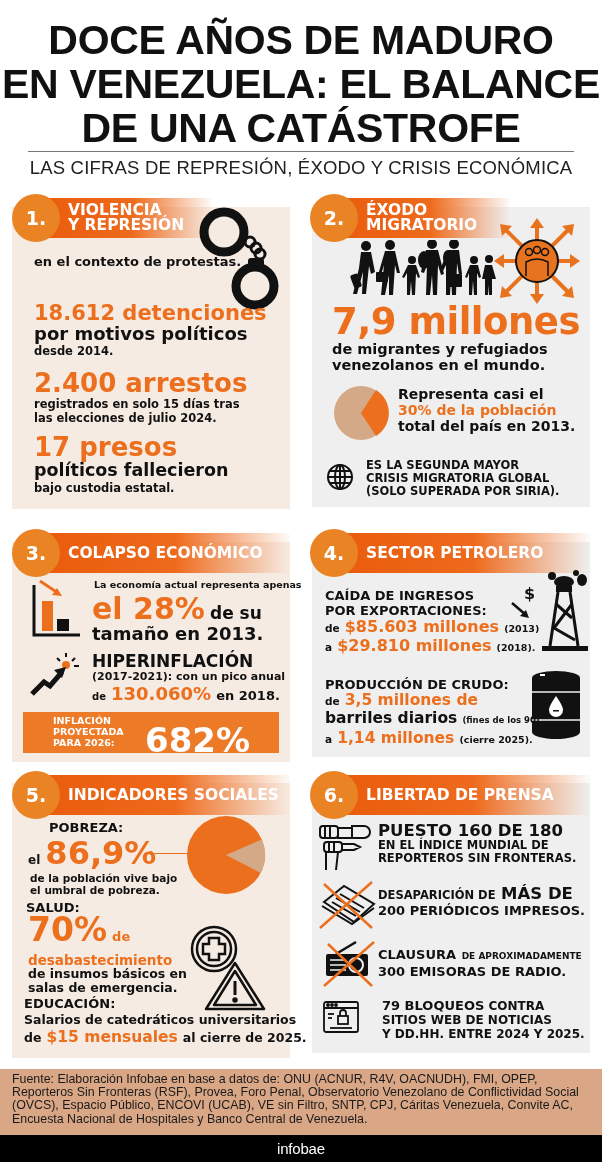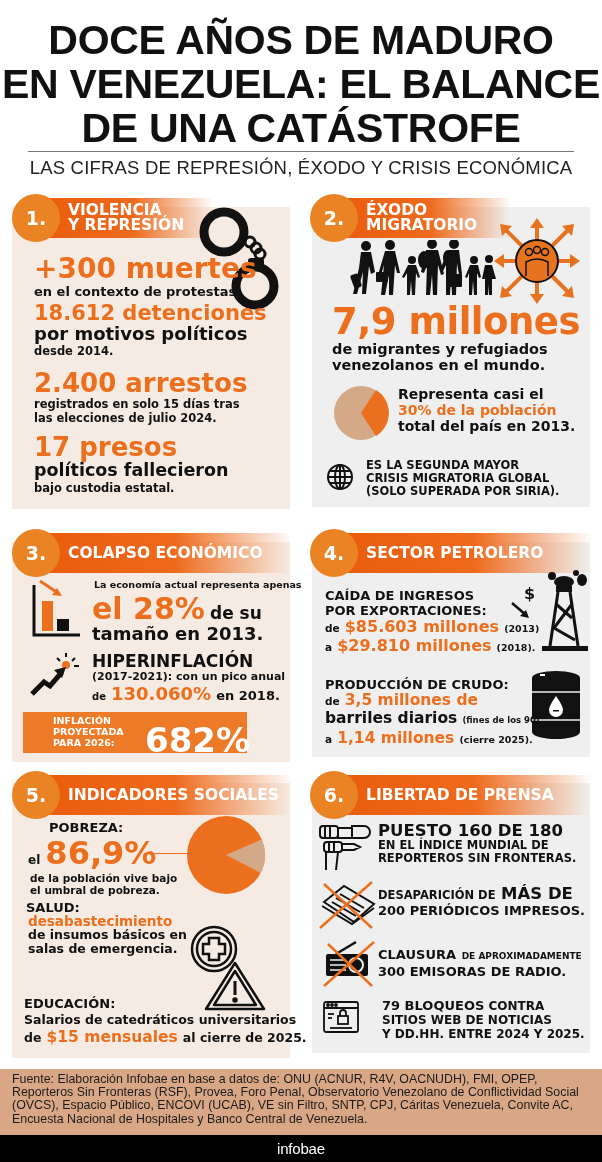--- a/index.html
+++ b/index.html
@@ -59,21 +59,20 @@
   <svg width="90" height="112" viewBox="0 0 90 112">
     <circle cx="32" cy="32" r="20" fill="none" stroke="#111" stroke-width="9"></circle>
     <circle cx="58" cy="42" r="5" fill="none" stroke="#111" stroke-width="3"></circle>
     <circle cx="64" cy="48" r="5" fill="none" stroke="#111" stroke-width="3"></circle>
     <circle cx="68" cy="54" r="5" fill="none" stroke="#111" stroke-width="3"></circle>
     <rect x="56" y="58" width="16" height="10" rx="3" fill="#111"></rect>
     <circle cx="63" cy="86" r="19" fill="none" stroke="#111" stroke-width="9"></circle>
   </svg>
 </div>
 <div class="abs" style="left:34px;top:254px;">
-  <div class="big" style="font-size:28px;line-height:30px;">+300 muertes</div>
   <div class="b" style="font-size:13px;">en el contexto de protestas.</div>
 </div>
 <div class="abs" style="left:34px;top:302px;">
   <div class="big" style="font-size:21px;line-height:22px;">18.612 detenciones</div>
   <div class="b" style="font-size:18px;line-height:19px;">por motivos políticos</div>
   <div class="b" style="font-size:11.5px;line-height:16px;">desde 2014.</div>
 </div>
 <div class="abs" style="left:34px;top:369px;">
   <div class="big" style="font-size:26px;line-height:28px;">2.400 arrestos</div>
   <div class="b" style="font-size:11.5px;line-height:14px;">registrados en solo 15 días tras</div>
@@ -214,21 +213,21 @@
 </div>
 <div class="abs" style="left:92px;top:652px;">
   <div class="b" style="font-size:17px;line-height:18px;">HIPERINFLACIÓN</div>
   <div class="b" style="font-size:11px;line-height:14px;">(2017-2021): con un pico anual</div>
   <div style="white-space:nowrap;line-height:20px;">
     <span class="b" style="font-size:10px;">de</span>
     <span class="big" style="font-size:18px;">130.060%</span>
     <span class="b" style="font-size:13px;">en 2018.</span>
   </div>
 </div>
-<div class="abs" style="left:23px;top:712px;width:224px;height:41px;background:#ed7a27;">
+<div class="abs" style="left:23px;top:712px;width:256px;height:41px;background:#ed7a27;">
   <div class="abs" style="left:30px;top:3px;color:#fff;font-weight:700;font-size:9.5px;line-height:11px;">
     <div>INFLACIÓN</div>
     <div>PROYECTADA</div>
     <div>PARA 2026:</div>
   </div>
   <div class="abs" style="left:122px;top:8px;color:#fff;font-weight:700;font-size:34px;line-height:41px;">682%</div>
 </div>
 
 <div class="panel grey" style="left:312px;top:542px;width:278px;height:215px;"></div>
 <div class="badge g" style="left:310px;top:533px;width:280px;">
@@ -323,20 +322,24 @@
     <circle cx="40" cy="40" r="39" fill="#ec6f1d"></circle>
     <path d="M40 40 L75.7 24.4 A39 39 0 0 1 74.7 58 Z" fill="#d4a988"></path>
   </svg>
 </div>
 <div class="abs" style="left:30px;top:872px;font-size:10.5px;line-height:12px;font-weight:700;">
   <div>de la población vive bajo</div>
   <div>el umbral de pobreza.</div>
 </div>
 <div class="abs" style="left:26px;top:900px;font-size:13px;font-weight:700;">SALUD:</div>
 <div class="abs" style="left:28px;top:914px;">
+  <div style="white-space:nowrap;line-height:32px;">
+    <span class="big" style="font-size:33px;">70%</span>
+    <span class="big" style="font-size:13px;">de</span>
+  </div>
   <div class="big" style="font-size:13.5px;line-height:14px;">desabastecimiento</div>
   <div class="b" style="font-size:12.5px;line-height:14px;">de insumos básicos en</div>
   <div class="b" style="font-size:12.5px;line-height:14px;">salas de emergencia.</div>
 </div>
 <div class="abs" style="left:190px;top:925px;">
   <svg width="76" height="86" viewBox="0 0 76 86" fill="none" stroke="#111" stroke-width="2.5">
     <circle cx="24" cy="24" r="22"></circle>
       <circle cx="24" cy="24" r="17"></circle>
     <path d="M19 13 h10 v6 h6 v10 h-6 v6 h-10 v-6 h-6 v-10 h6 z"></path>
     <path d="M45 38 L74 84 H16 Z" fill="#f6ebe2" stroke-linejoin="round"></path>

